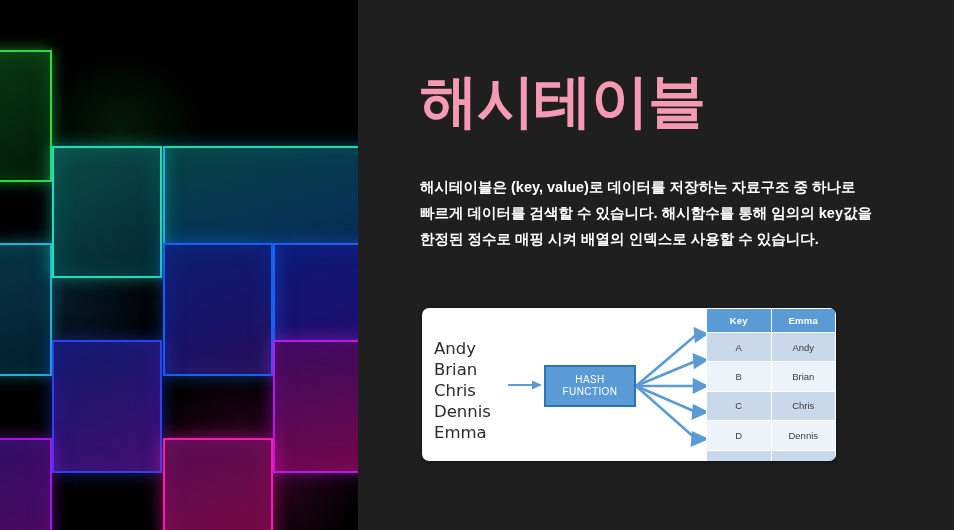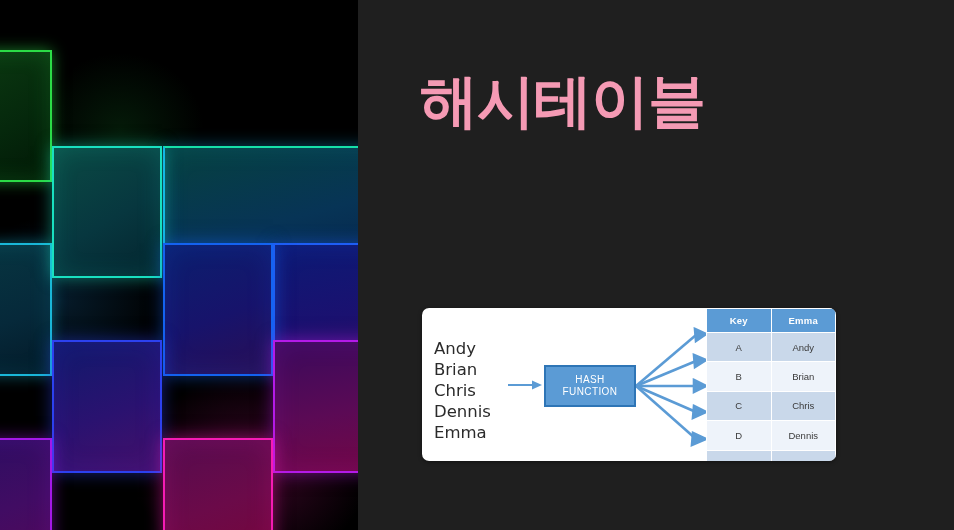--- a/index.html
+++ b/index.html
@@ -204,20 +204,21 @@
     <div class="tile t-purple"></div>
     <div class="tile t-violet"></div>
     <div class="tile t-violet2"></div>
     <div class="tile t-magenta"></div>
   </div>
 
   <div class="content">
 
     <h1 class="title">해시테이블</h1>
 
+    <p class="body-copy">해시테이블은 (key, value)로 데이터를 저장하는 자료구조 중 하나로 빠르게 데이터를 검색할 수 있습니다. 해시함수를 통해 임의의 key값을 한정된 정수로 매핑 시켜 배열의 인덱스로 사용할 수 있습니다.</p>
 
     <div class="diagram-card">
       <div class="diagram-inner">
 
         <div class="name-list">
           <div>Andy</div>
           <div>Brian</div>
           <div>Chris</div>
           <div>Dennis</div>
           <div>Emma</div>

